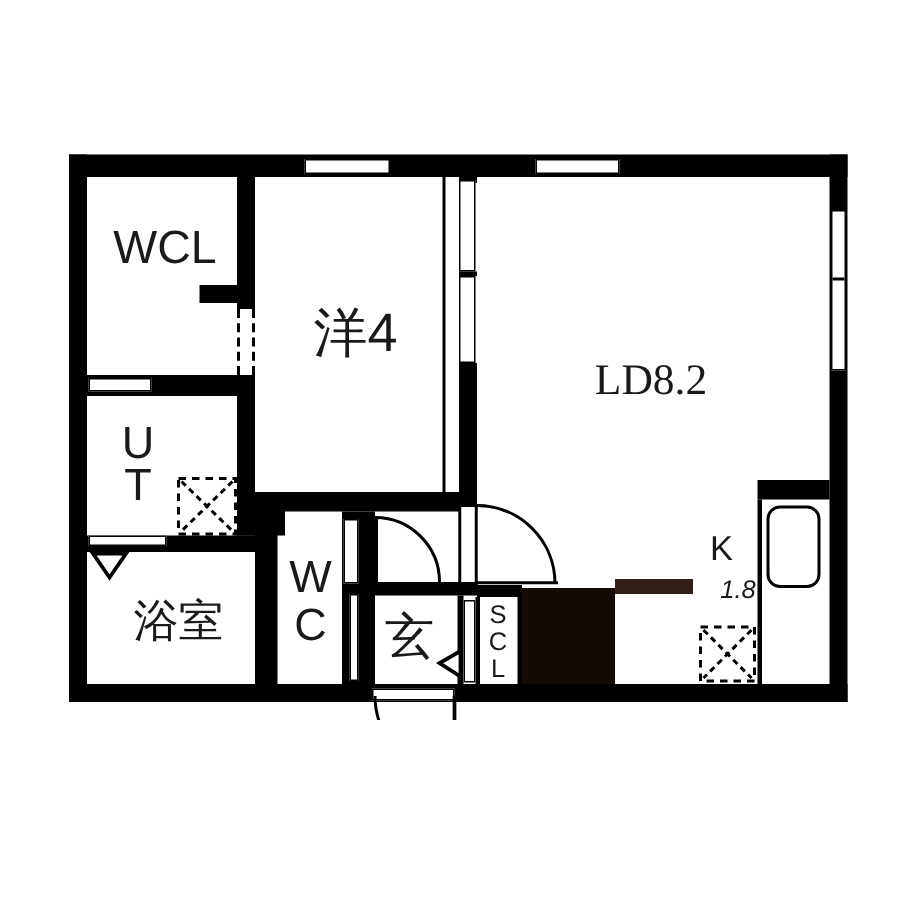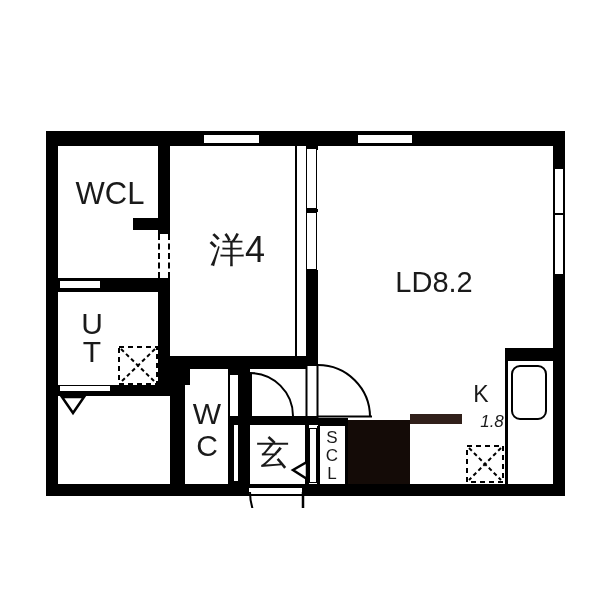--- a/index.html
+++ b/index.html
@@ -1,29 +1,29 @@
 <!DOCTYPE html>
 <html><head>
 <meta charset="utf-8">
 <style>
   html,body{margin:0;padding:0;background:#ffffff;}
   #canvas{position:relative;width:600px;height:480px;background:#ffffff;overflow:hidden;
-          font-family:"Liberation Sans","DejaVu Sans",sans-serif;margin-top:28px;}
+          font-family:"Liberation Sans","DejaVu Sans",sans-serif;}
   .wall{position:absolute;background:#000000;}
   .thin{position:absolute;background:#000000;}
   .opening{position:absolute;background:#ffffff;border:1px solid #000000;box-sizing:border-box;}
   .panel{position:absolute;background:#ffffff;border:1px solid #000000;box-sizing:border-box;}
   .dashed-door{position:absolute;background:#ffffff;border-left:2px dashed #000000;border-right:2px dashed #000000;box-sizing:border-box;}
   .block-dark{position:absolute;background:#140b07;}
   .block-brown{position:absolute;background:#31201a;}
   .label{position:absolute;color:#1a1a1a;white-space:pre-line;text-align:center;
          transform:translate(-50%,-50%);line-height:1.0;}
   .lbl-wcl{left:110px;top:165px;font-size:31px;}
   .lbl-yo4{left:237px;top:222px;font-size:36px;}
-  .lbl-ld{left:434px;top:254px;font-size:29px;}
+  .lbl-ld{left:434px;top:254px;font-size:29px;font-family:Liberation Serif, serif;}
   .lbl-ut{left:92px;top:310px;font-size:30px;line-height:0.92;}
   .lbl-bath{left:119px;top:415px;font-size:30px;}
   .lbl-wc{left:207px;top:401px;font-size:30px;line-height:1.05;}
   .lbl-gen{left:273px;top:424px;font-size:33px;}
   .lbl-scl{left:332px;top:428px;font-size:17px;line-height:1.05;}
   .lbl-k{left:481px;top:366px;font-size:23px;}
   .lbl-k18{left:492px;top:393px;font-size:17px;font-style:italic;}
   svg{position:absolute;left:0;top:0;}
 </style>
 </head>
@@ -105,20 +105,21 @@
     </g>
 
     <rect x="512" y="338" width="34" height="53" rx="8" fill="#fff" stroke="#000" stroke-width="2"></rect>
   </svg>
 
   <div class="label lbl-wcl">WCL</div>
   <div class="label lbl-yo4">洋4</div>
   <div class="label lbl-ld">LD8.2</div>
   <div class="label lbl-ut">U
 T</div>
+  <div class="label lbl-bath">浴室</div>
   <div class="label lbl-wc">W
 C</div>
   <div class="label lbl-gen">玄</div>
   <div class="label lbl-scl">S
 C
 L</div>
   <div class="label lbl-k">K</div>
   <div class="label lbl-k18">1.8</div>
 
 </div>

